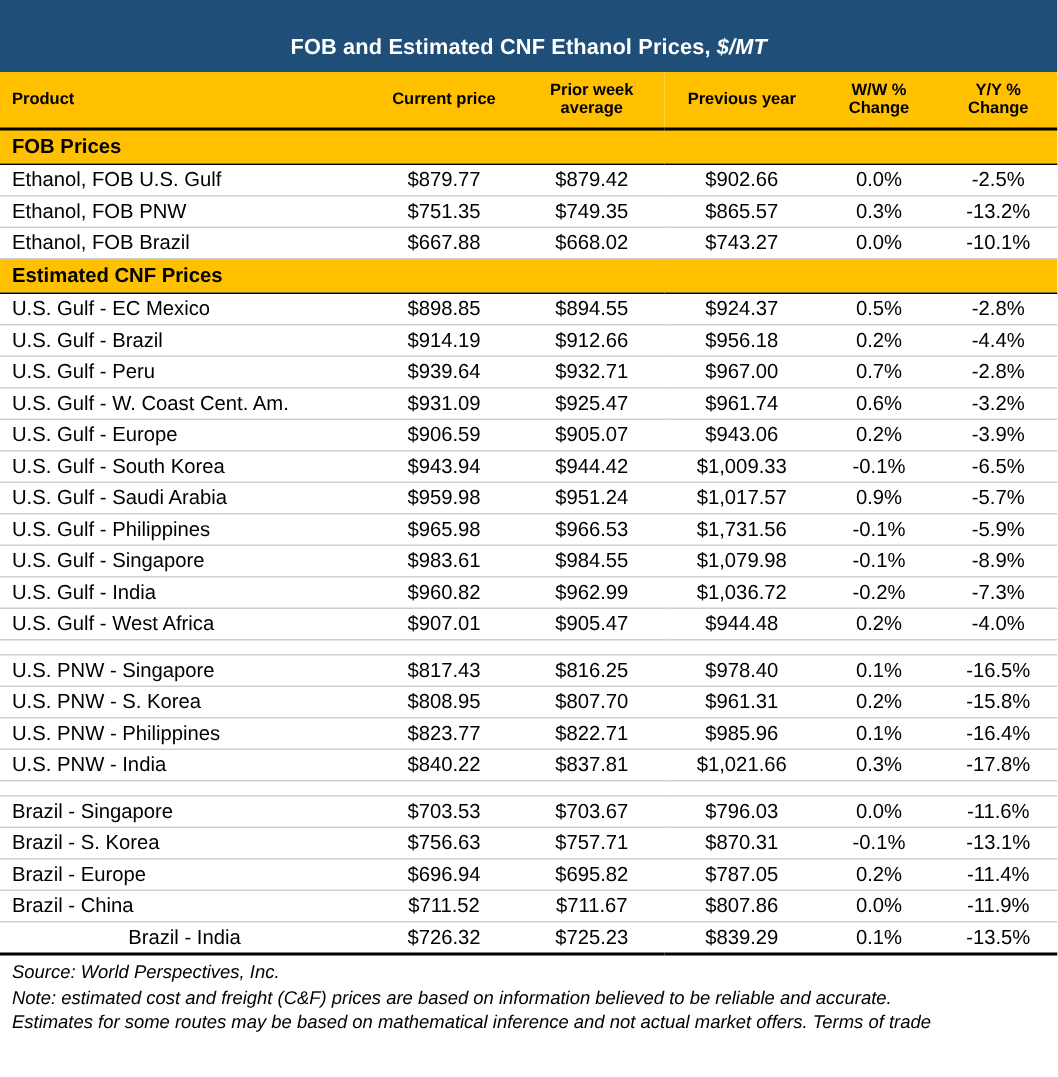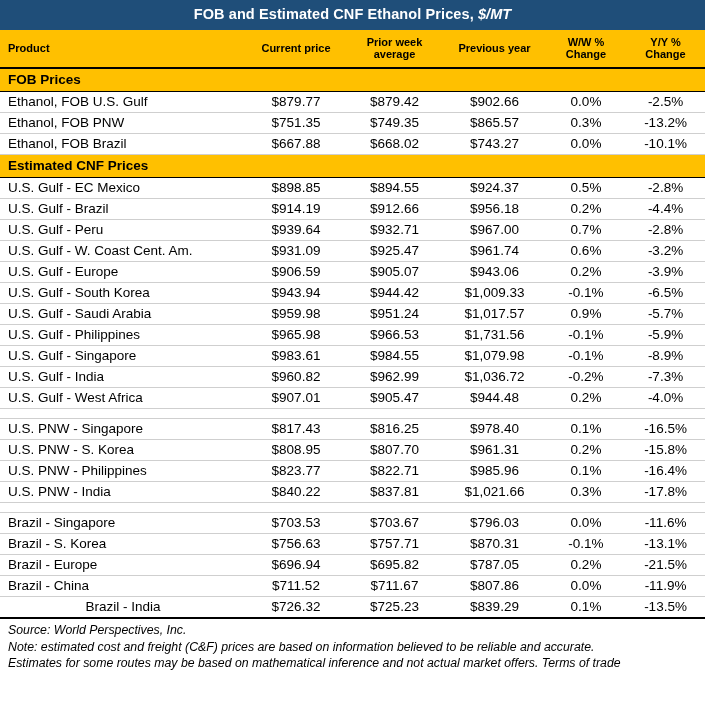--- a/index.html
+++ b/index.html
@@ -24,21 +24,21 @@
     width: 705px;
     border-collapse: collapse;
     table-layout: fixed;
   }
   .title-bar td {
     background: #1F4E79;
     color: #ffffff;
     font-weight: bold;
     font-size: 14.5px;
     text-align: center;
-    padding: 6px 4px 8px 4px;
+    padding: 24px 4px 8px 4px;
     letter-spacing: 0.1px;
   }
   .title-bar td .ital {
     font-style: italic;
   }
   .col-head td {
     background: #FFC000;
     font-weight: bold;
     font-size: 11px;
     color: #000000;
@@ -300,21 +300,21 @@
           <td class="num">$870.31</td>
           <td class="num">-0.1%</td>
           <td class="num">-13.1%</td>
         </tr>
         <tr class="data">
           <td class="prod">Brazil - Europe</td>
           <td class="num">$696.94</td>
           <td class="num">$695.82</td>
           <td class="num">$787.05</td>
           <td class="num">0.2%</td>
-          <td class="num">-21.5%</td>
+          <td class="num">-11.4%</td>
         </tr>
         <tr class="data">
           <td class="prod">Brazil - China</td>
           <td class="num">$711.52</td>
           <td class="num">$711.67</td>
           <td class="num">$807.86</td>
           <td class="num">0.0%</td>
           <td class="num">-11.9%</td>
         </tr>
         <tr class="data lastrow">

